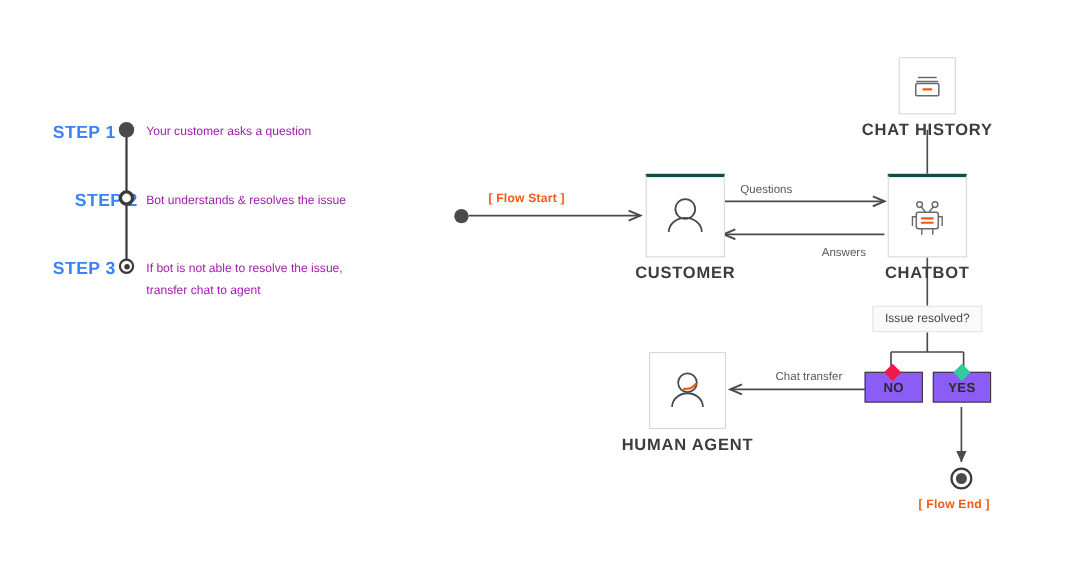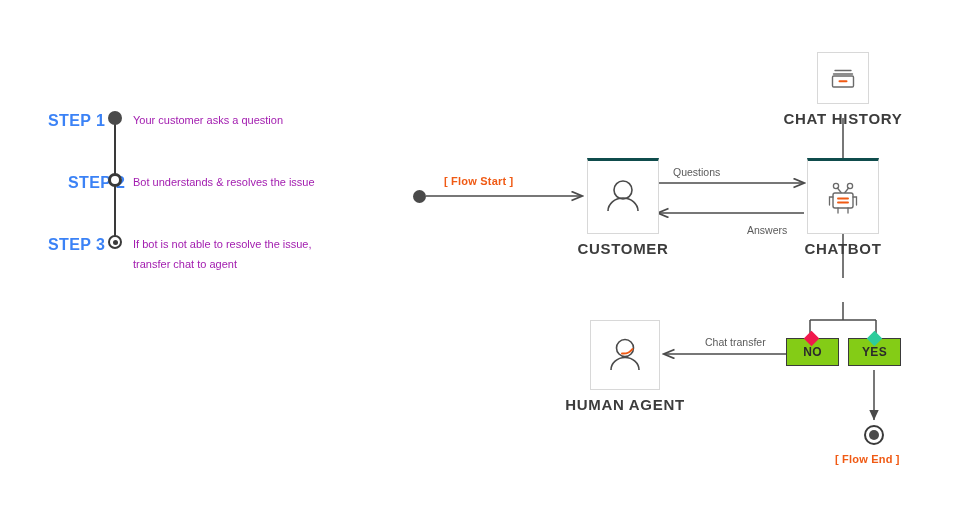--- a/index.html
+++ b/index.html
@@ -153,21 +153,21 @@
     display: flex;
     align-items: center;
     justify-content: center;
     font-size: 11px;
     color: #4a4a4a;
   }
 
   .answer-box {
     position: absolute;
     box-sizing: border-box;
-    background: #84cc16;
+    background: #8b5cf6;
     border: 1.5px solid #3a3a3a;
     display: flex;
     align-items: center;
     justify-content: center;
     font-size: 12px;
     font-weight: bold;
     color: #2b2b2b;
     letter-spacing: 0.3px;
   }
   .answer-diamond {
@@ -309,20 +309,23 @@
         <line x1="18" y1="24.5" x2="28" y2="24.5" stroke="#f05a14" stroke-width="1.9" stroke-linecap="round"></line>
         <line x1="18" y1="28.5" x2="28" y2="28.5" stroke="#f05a14" stroke-width="1.9" stroke-linecap="round"></line>
       </svg>
     </div>
     <div class="node-caption" style="left:403px; top:240px; width:120px;">CHATBOT</div>
 
     <div class="edge-label" style="left:293px; top:166px;">Questions</div>
     <div class="edge-label" style="left:367px; top:196px;margin-top:28px;">Answers</div>
     <div class="edge-label" style="left:325px; top:336px;">Chat transfer</div>
 
+    <div id="decision-box" style="left:413px; top:278px; width:100px; height:24px;">
+      <span>Issue resolved?</span>
+    </div>
 
     <div class="answer-box" style="left:406px; top:338px; width:53px; height:28px;">
       <span>NO</span>
     </div>
     <div class="answer-diamond" style="left:426px; top:333px; background:#f0194c;"></div>
 
     <div class="answer-box" style="left:468px; top:338px; width:53px; height:28px;">
       <span>YES</span>
     </div>
     <div class="answer-diamond" style="left:489px; top:333px; background:#2ecc9b;"></div>

